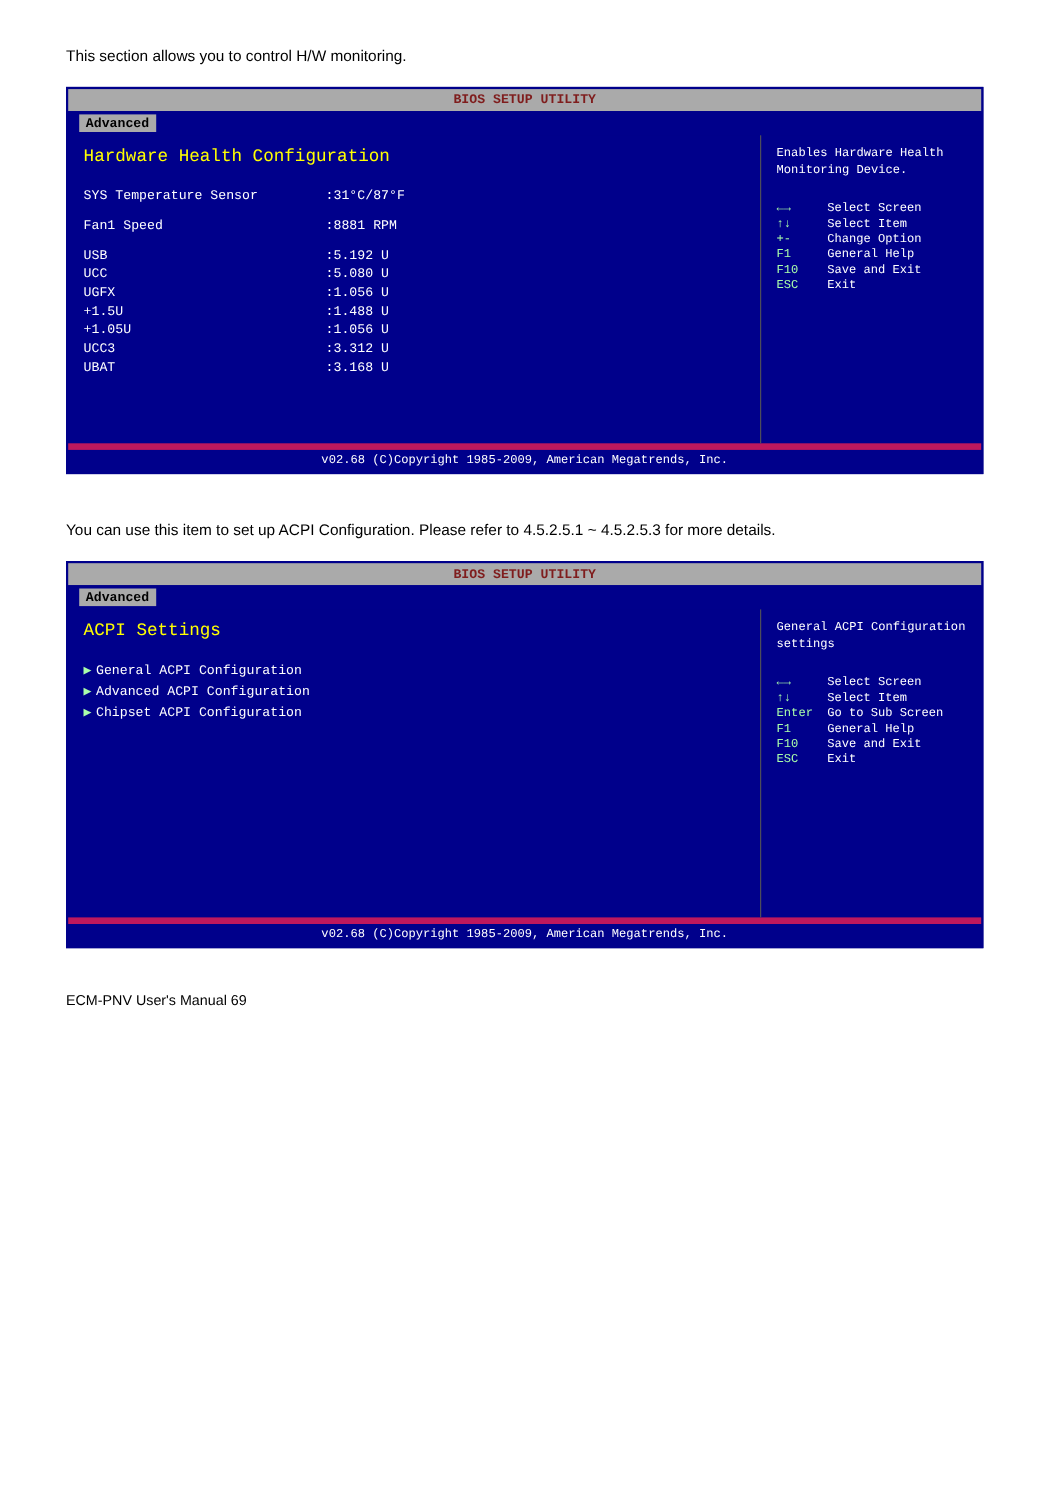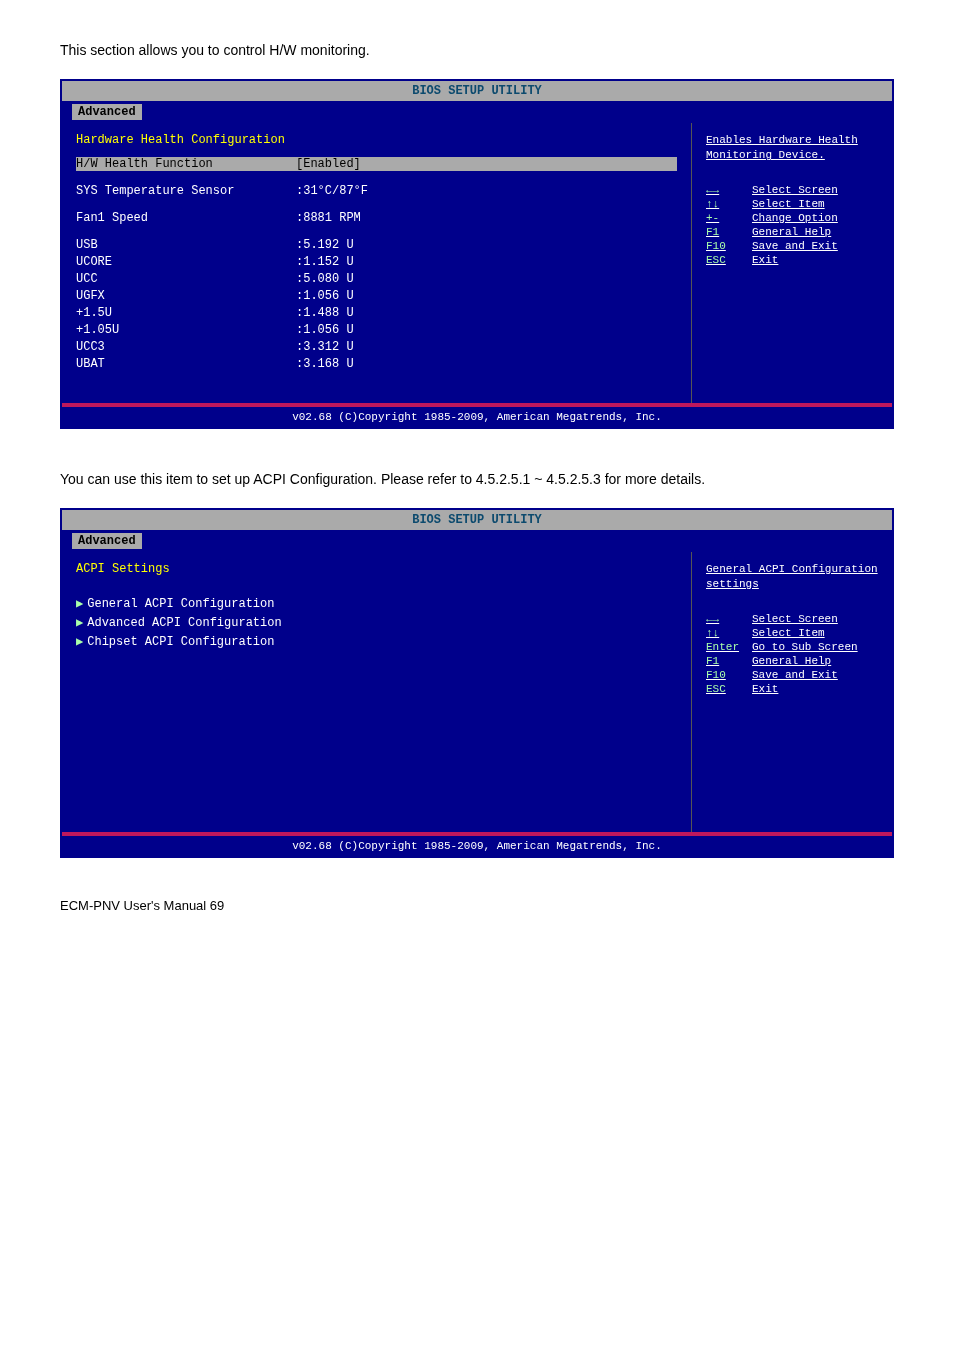--- a/index.html
+++ b/index.html
@@ -19,21 +19,21 @@
     }
     .bios-container {
       border: 2px solid #00008b;
       margin-bottom: 40px;
       font-family: 'Courier New', Courier, monospace;
       font-size: 12px;
       background: #00008b;
     }
     .bios-title-bar {
       background: #aaaaaa;
-      color: #0c4a6e;
+      color: #7f1d1d;
       text-align: center;
       padding: 3px 0;
       font-weight: bold;
       font-size: 12px;
       font-family: 'Courier New', Courier, monospace;
     }
     .bios-nav-bar {
       background: #00008b;
       color: #fff;
       padding: 3px 10px;
@@ -56,25 +56,24 @@
     .bios-left {
       flex: 1;
       padding: 10px 14px;
       border-right: 1px solid #555;
     }
     .bios-right {
       width: 200px;
       padding: 10px 14px;
       font-size: 11px;
       color: #fff;
-      text-decoration: underline;
     }
     .bios-section-header {
       color: #ffff00;
-      font-size: 12px;
+      font-size: 16px;
       margin-bottom: 10px;
       font-family: 'Courier New', Courier, monospace;
     }
     .bios-row {
       display: flex;
       margin-bottom: 3px;
       font-size: 12px;
       font-family: 'Courier New', Courier, monospace;
     }
     .bios-row.highlighted {
@@ -113,21 +112,21 @@
       margin-bottom: 2px;
       display: flex;
       gap: 6px;
     }
     .bios-key-name {
       color: #aaffaa;
       width: 40px;
     }
     .bios-footer {
       background: #00008b;
-      border-top: 4px solid #be185d;
+      border-top: 6px solid #be185d;
       text-align: center;
       padding: 4px;
       color: #fff;
       font-size: 11px;
       font-family: 'Courier New', Courier, monospace;
     }
     .bios-menu-item {
       display: flex;
       align-items: center;
       margin-bottom: 4px;
@@ -152,42 +151,34 @@
 <p class="intro-text">This section allows you to control H/W monitoring.</p>
 
 <div class="bios-container">
   <div class="bios-title-bar">BIOS SETUP UTILITY</div>
   <div class="bios-nav-bar">
     <span class="active-tab">Advanced</span>
   </div>
   <div class="bios-body">
     <div class="bios-left">
       <div class="bios-section-header">Hardware Health Configuration</div>
-      <div class="bios-row highlighted">
-        <span class="bios-row-label">H/W Health Function</span>
-        <span class="bios-row-value">[Enabled]</span>
-      </div>
       <div class="bios-spacer"></div>
       <div class="bios-row">
         <span class="bios-row-label">SYS Temperature Sensor</span>
         <span class="bios-row-value">:31°C/87°F</span>
       </div>
       <div class="bios-spacer"></div>
       <div class="bios-row">
         <span class="bios-row-label">Fan1 Speed</span>
         <span class="bios-row-value">:8881 RPM</span>
       </div>
       <div class="bios-spacer"></div>
       <div class="bios-row">
         <span class="bios-row-label">USB</span>
         <span class="bios-row-value">:5.192 U</span>
-      </div>
-      <div class="bios-row">
-        <span class="bios-row-label">UCORE</span>
-        <span class="bios-row-value">:1.152 U</span>
       </div>
       <div class="bios-row">
         <span class="bios-row-label">UCC</span>
         <span class="bios-row-value">:5.080 U</span>
       </div>
       <div class="bios-row">
         <span class="bios-row-label">UGFX</span>
         <span class="bios-row-value">:1.056 U</span>
       </div>
       <div class="bios-row">

